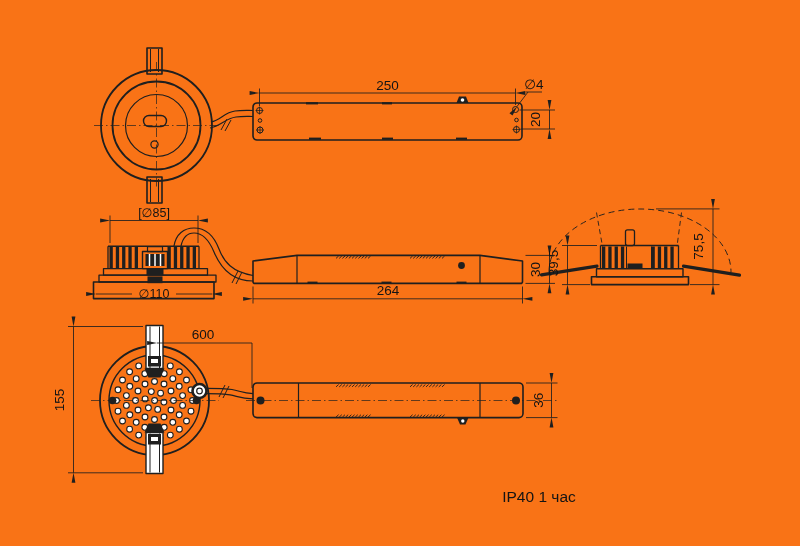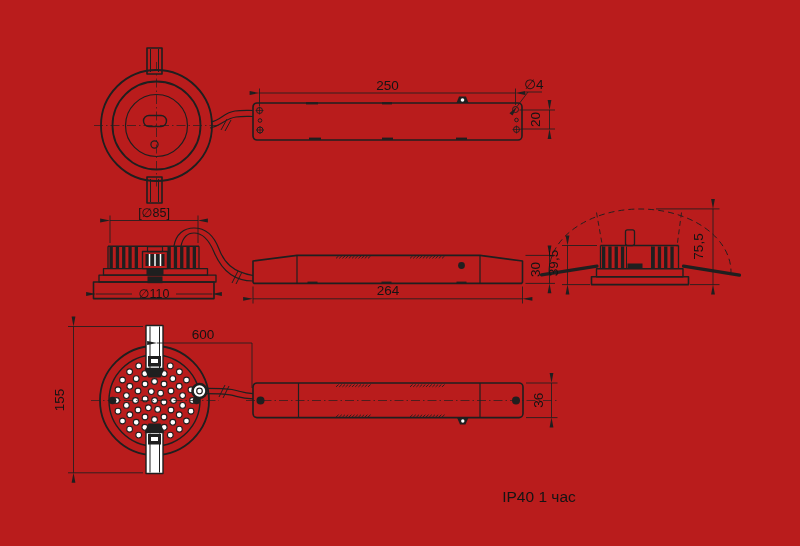--- a/index.html
+++ b/index.html
@@ -1,16 +1,16 @@
 <!DOCTYPE html>
 <html><head>
 <meta charset="utf-8">
 <style>
   html,body{margin:0;padding:0;background:#fff;}
-  .page{position:relative;width:800px;height:546px;background:#b91c1c;overflow:hidden;}
+  .page{position:relative;width:800px;height:546px;background:#f97316;overflow:hidden;}
   svg{display:block;}
   .ln{fill:none;stroke:#1f1f1f;stroke-linejoin:round;stroke-linecap:butt;}
   .w07{stroke-width:.75}.w1{stroke-width:1}.w12{stroke-width:1.2}.w13{stroke-width:1.3}
   .w14{stroke-width:1.4}.w16{stroke-width:1.6}.w18{stroke-width:1.8}.w32{stroke-width:3.2;stroke-linecap:round}
   .dim{fill:none;stroke:#1f1f1f;stroke-width:.85;}
   .cl{fill:none;stroke:#1f1f1f;stroke-width:.7;stroke-dasharray:9 3 1.5 3;}
   .dsh{fill:none;stroke:#1f1f1f;stroke-width:.95;stroke-dasharray:6 4;}
   .dsh2{fill:none;stroke:#1f1f1f;stroke-width:.9;stroke-dasharray:5 3.5;}
   .blk{fill:#1f1f1f;stroke:none;}
   .wht{fill:#ffffff;stroke:none;}

